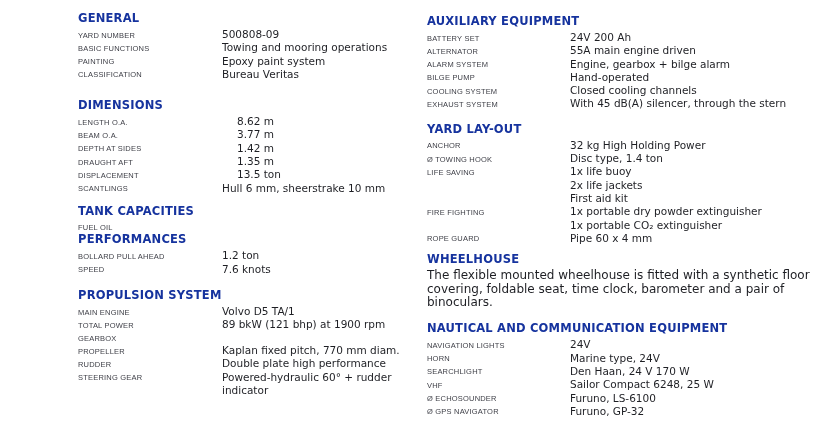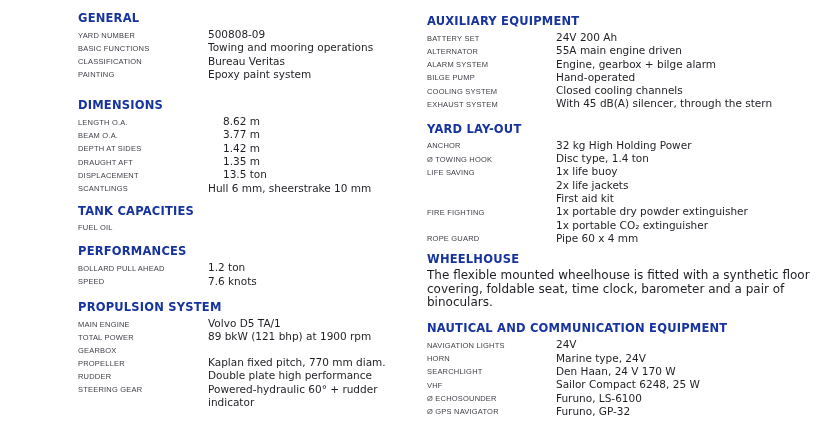--- a/index.html
+++ b/index.html
@@ -4,32 +4,32 @@
 <style>
   html,body{margin:0;padding:0;background:#ffffff;}
   .page{position:relative;width:830px;height:440px;background:#ffffff;overflow:hidden;
         font-family:"DejaVu Sans",sans-serif;padding-left:47px;}
   .col{position:absolute;top:0;}
   .col-left{left:78px;top:12px;width:344px;}
   .col-right{left:427px;top:15px;width:398px;}
   section{display:block;}
   .hd{margin:0 0 3px 0;font-family:"DejaVu Sans",sans-serif;font-weight:bold;
       font-size:11.5px;line-height:13px;color:#16339e;letter-spacing:0.2px;}
-  .row{display:flex;align-items:flex-start;}
+  .row{display:flex;align-items:flex-start;gap:14px;}
   .lbl{flex:0 0 auto;font-family:"Liberation Sans",sans-serif;font-size:7.5px;
        line-height:10px;padding-top:2.5px;color:#3d3e46;letter-spacing:0.2px;
        text-transform:uppercase;}
   .col-left .lbl{width:130px;}
   .col-right .lbl{width:129px;}
   .val{flex:1 1 auto;font-size:10.5px;line-height:13.3px;color:#1e1f24;
        white-space:pre-line;}
   .val.ind{padding-left:15px;}
   .para{font-size:12px;line-height:13.4px;color:#1e1f24;white-space:pre-line;}
   
-  .s-l1{margin-top:18px;} .s-l2{margin-top:10px;} .s-l3{margin-top:12px;} .s-l4{margin-top:13px;}
+  .s-l1{margin-top:18px;} .s-l2{margin-top:10px;} .s-l3{margin-top:0;} .s-l4{margin-top:13px;}
   .s-r1{margin-top:12px;} .s-r2{margin-top:8px;}  .s-r3{margin-top:13px;}
   .s-r2 .para{margin-top:2px;}
 </style>
 </head>
 <body>
 
 <div class="page">
 
   <div class="col col-left">
 
@@ -37,26 +37,26 @@
       <h2 class="hd">GENERAL</h2>
       <div class="row">
         <div class="lbl">YARD NUMBER</div>
         <div class="val">500808-09</div>
       </div>
       <div class="row">
         <div class="lbl">BASIC FUNCTIONS</div>
         <div class="val">Towing and mooring operations</div>
       </div>
       <div class="row">
+        <div class="lbl">PAINTING</div>
+        <div class="val">Epoxy paint system</div>
+      </div>
+      <div class="row">
         <div class="lbl">CLASSIFICATION</div>
         <div class="val">Bureau Veritas</div>
-      </div>
-      <div class="row">
-        <div class="lbl">PAINTING</div>
-        <div class="val">Epoxy paint system</div>
       </div>
     </section>
 
     <section class="s-l1">
       <h2 class="hd">DIMENSIONS</h2>
       <div class="row">
         <div class="lbl">LENGTH O.A.</div>
         <div class="val ind">8.62 m</div>
       </div>
       <div class="row">

